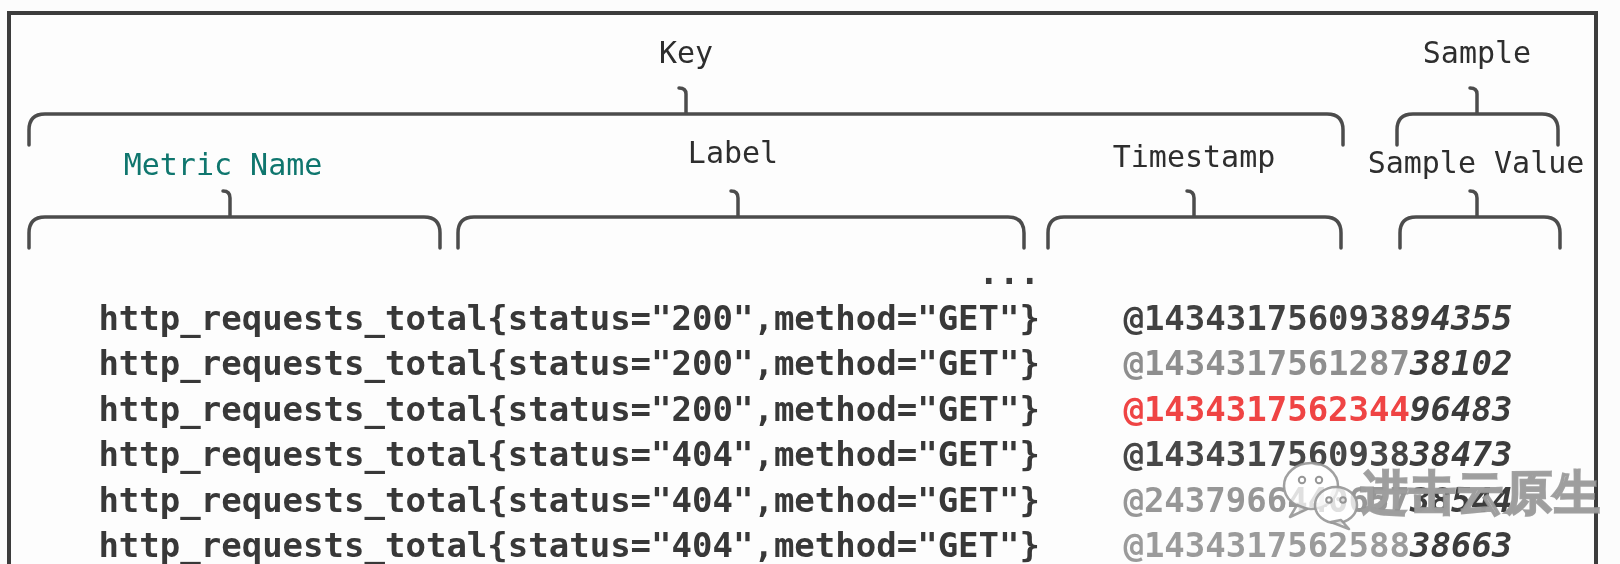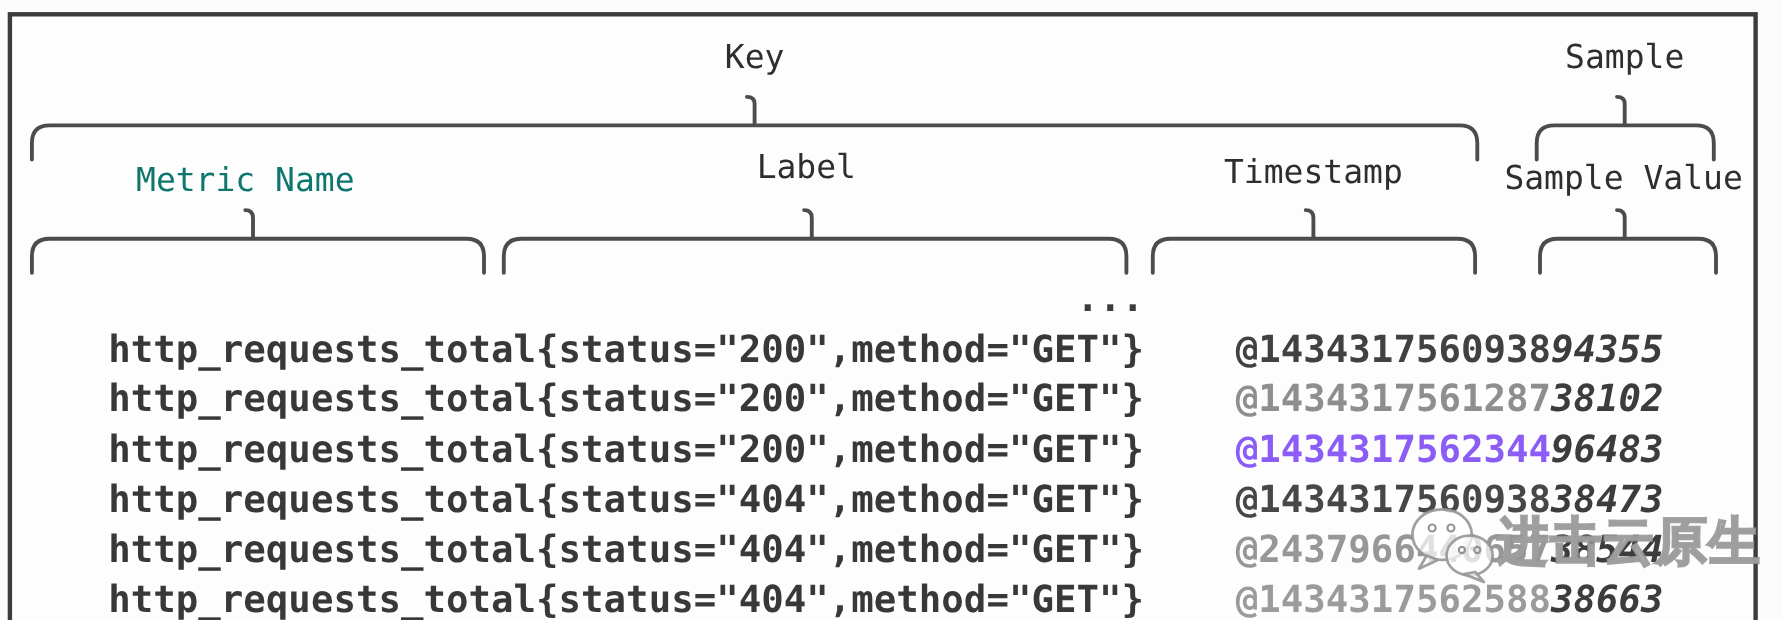--- a/index.html
+++ b/index.html
@@ -78,21 +78,21 @@
       <span class="c-ts" style="color: rgb(65, 65, 65);">@1434317560938</span>
       <span class="c-val" style="color: rgb(60, 60, 60);">94355</span>
     </div>
     <div class="row">
       <span class="c-metric" style="color: rgb(56, 56, 56);">http_requests_total{status="200",method="GET"}</span>
       <span class="c-ts" style="color: rgb(142, 142, 142);">@1434317561287</span>
       <span class="c-val" style="color: rgb(60, 60, 60);">38102</span>
     </div>
     <div class="row">
       <span class="c-metric" style="color: rgb(56, 56, 56);">http_requests_total{status="200",method="GET"}</span>
-      <span class="c-ts" style="color: #8b5cf6;">@1434317562344</span>
+      <span class="c-ts" style="color: #ef4444;">@1434317562344</span>
       <span class="c-val" style="color: rgb(60, 60, 60);">96483</span>
     </div>
     <div class="row">
       <span class="c-metric" style="color: rgb(56, 56, 56);">http_requests_total{status="404",method="GET"}</span>
       <span class="c-ts" style="color: rgb(71, 71, 71);">@1434317560938</span>
       <span class="c-val" style="color: rgb(60, 60, 60);">38473</span>
     </div>
     <div class="row">
       <span class="c-metric" style="color: rgb(56, 56, 56);">http_requests_total{status="404",method="GET"}</span>
       <span class="c-ts" style="color: rgb(151, 151, 151);">@2437966440657</span>

